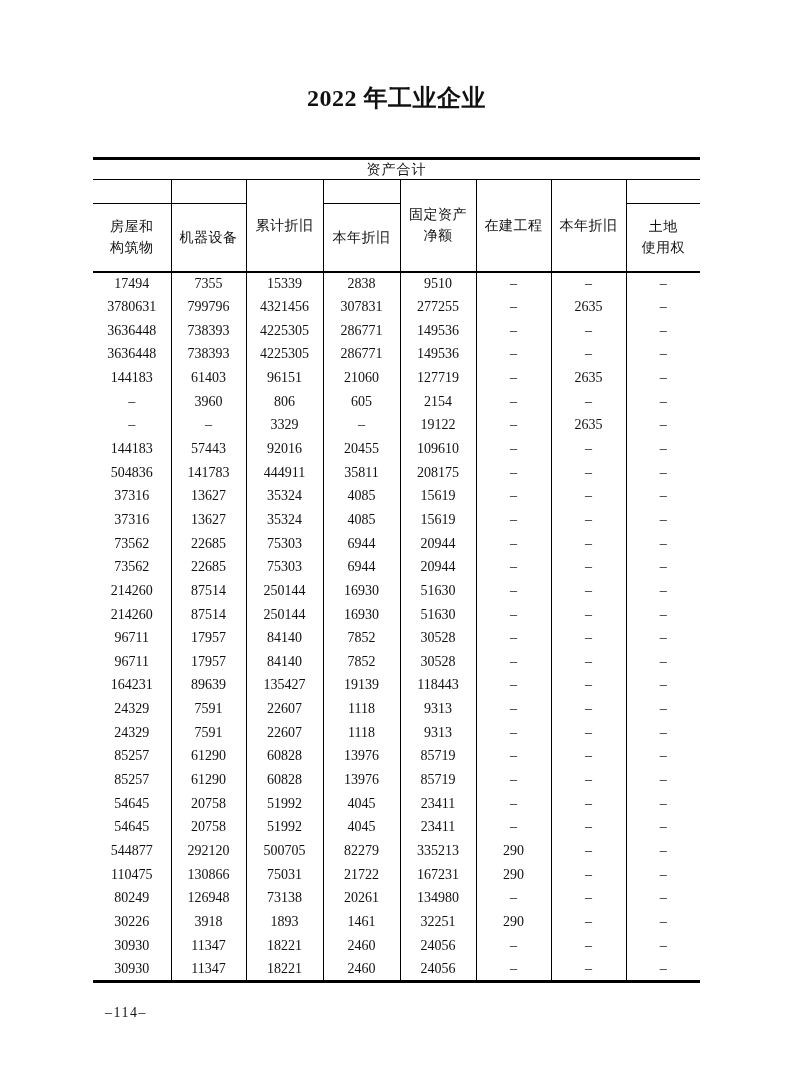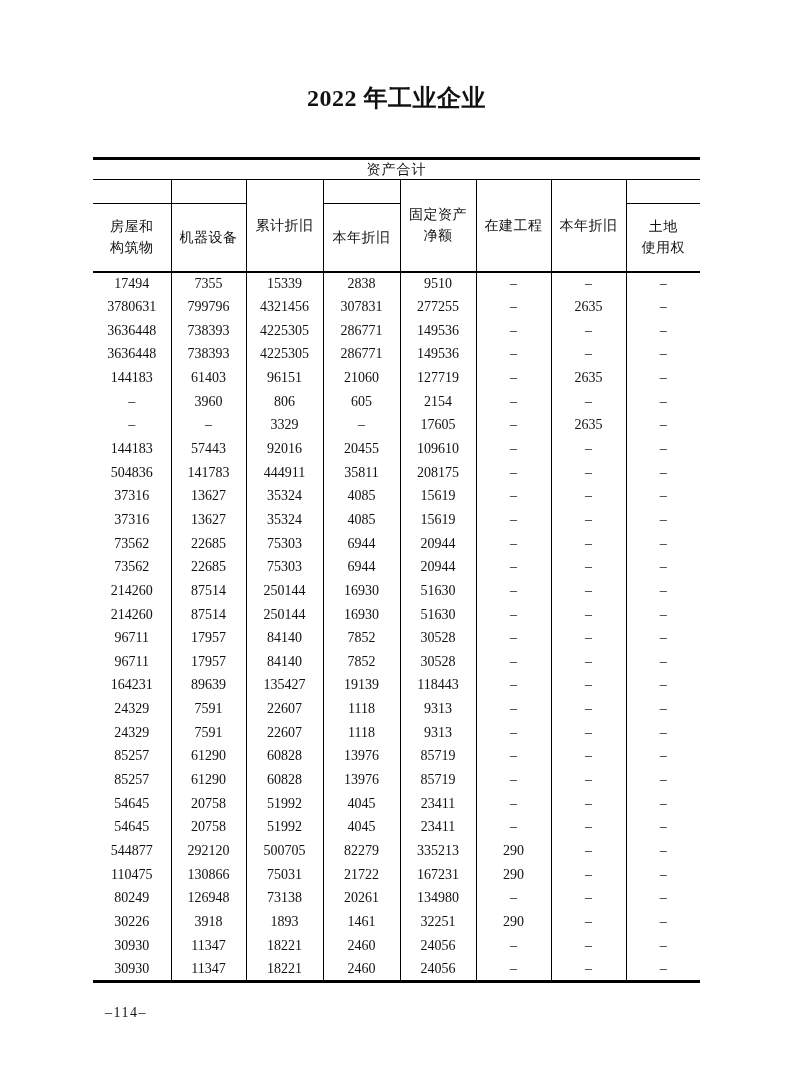--- a/index.html
+++ b/index.html
@@ -192,21 +192,21 @@
           <td>2154</td>
           <td>–</td>
           <td>–</td>
           <td>–</td>
         </tr>
         <tr>
           <td>–</td>
           <td>–</td>
           <td>3329</td>
           <td>–</td>
-          <td>17605</td>
+          <td>19122</td>
           <td>–</td>
           <td>2635</td>
           <td>–</td>
         </tr>
         <tr>
           <td>144183</td>
           <td>57443</td>
           <td>92016</td>
           <td>20455</td>
           <td>109610</td>

